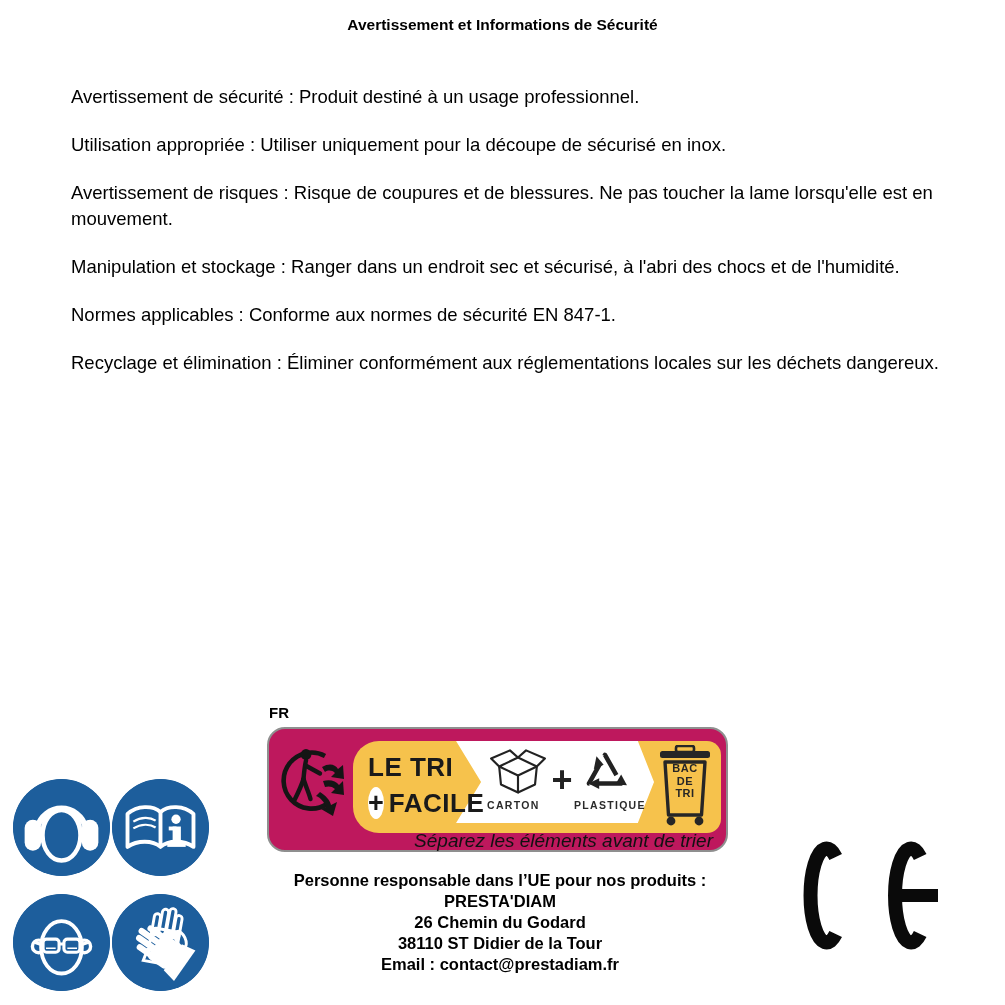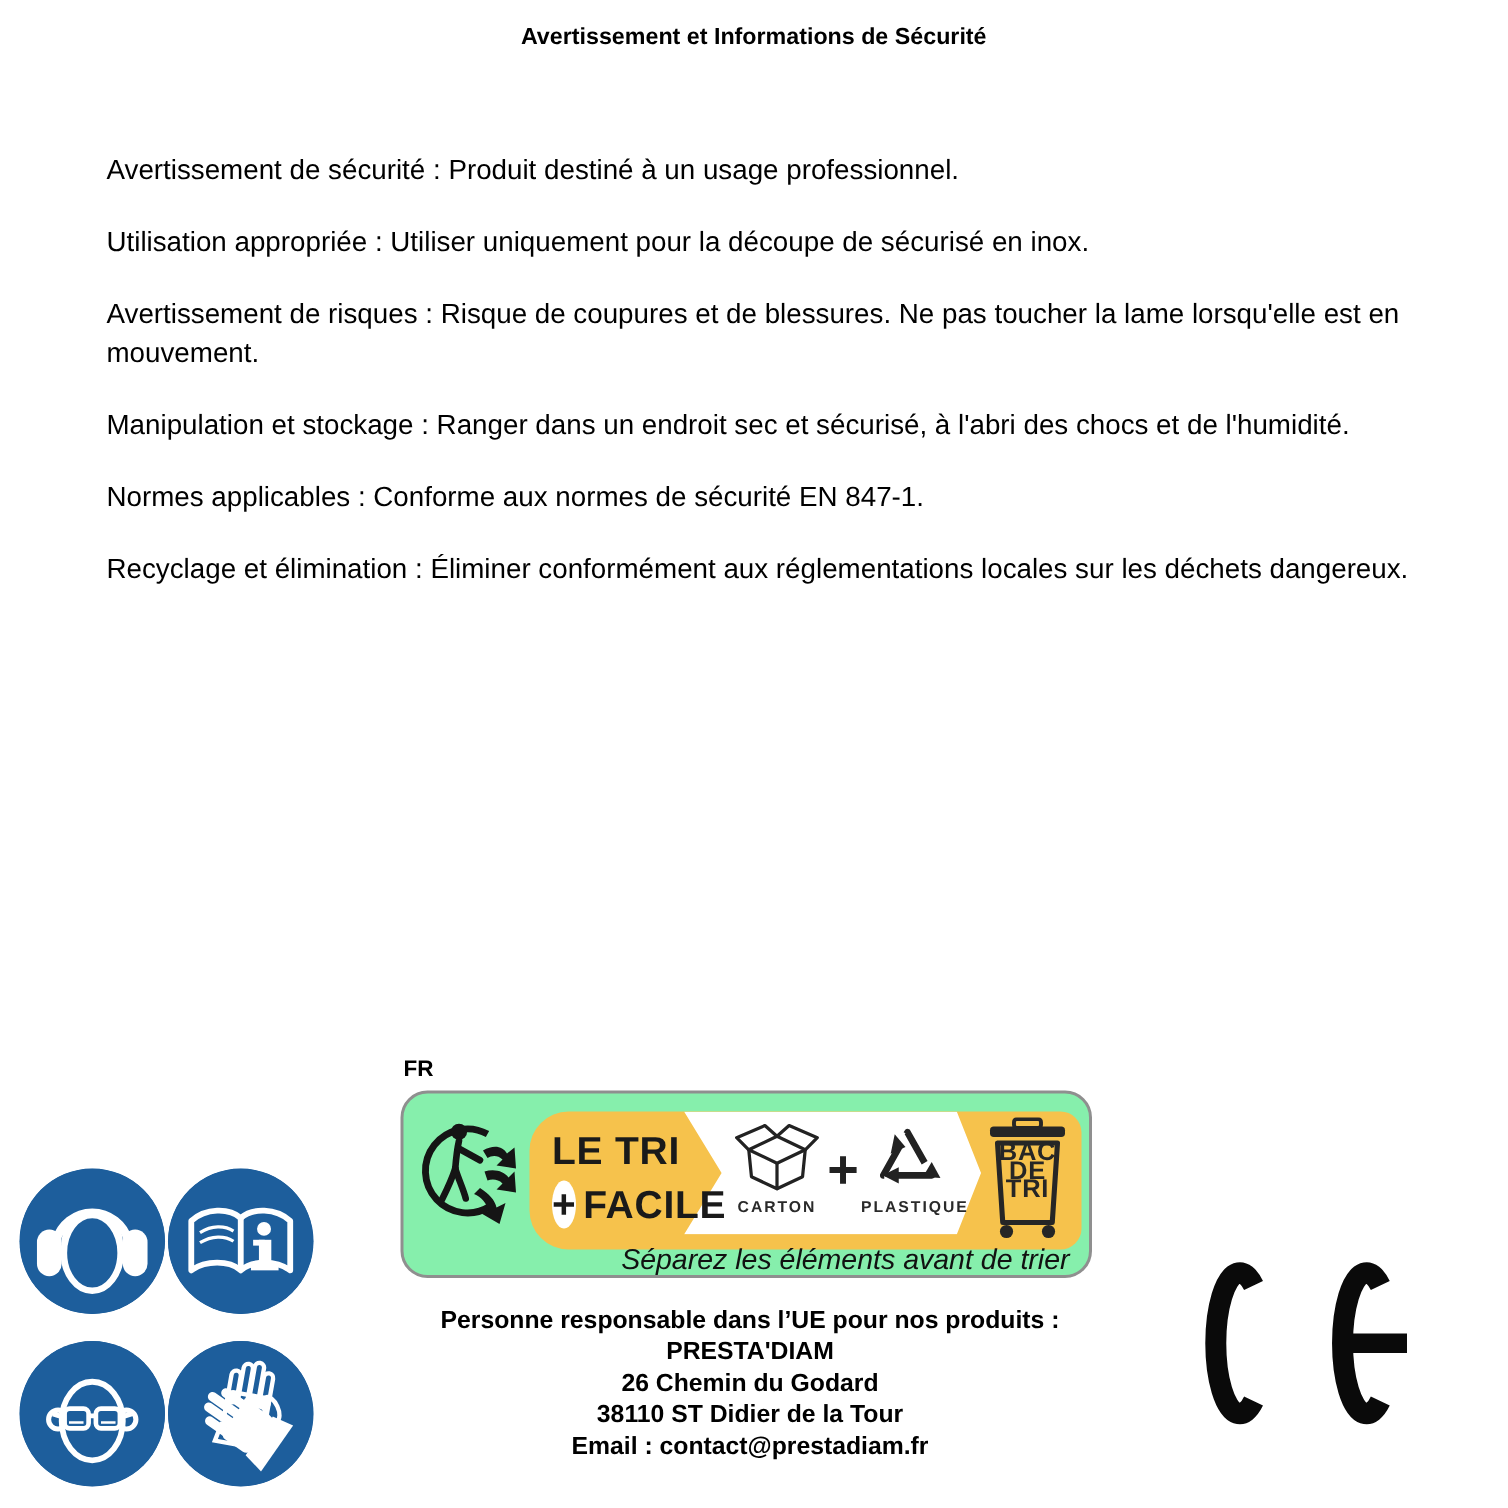--- a/index.html
+++ b/index.html
@@ -9,67 +9,67 @@
   }
   .page{position:absolute;inset:0;}
   .title{
     position:absolute;top:16px;left:0;width:100%;text-align:center;
     font-size:15.5px;font-weight:bold;margin:0;
   }
   .content{
     position:absolute;left:71px;top:84px;width:906px;
     font-size:18.5px;line-height:26px;
   }
-  .content p{margin:16px 0 22px 0;}
+  .content p{margin:0 0 22px 0;}
 
   
   .pictos{
     position:absolute;left:13px;top:779px;width:200px;
     display:grid;grid-template-columns:97px 97px;grid-column-gap:2px;grid-row-gap:18px;
   }
   .picto{width:97px;height:97px;border-radius:50%;background:#1d5e9c;overflow:hidden;}
   .picto svg{display:block;width:97px;height:97px;}
 
   
   .fr-tag{position:absolute;left:269px;top:704px;font-size:15px;font-weight:bold;}
   .label-box{
     position:absolute;left:267px;top:727px;width:461px;height:125px;
-    background:#86efac;border:2px solid #8f8f8f;border-radius:18px;box-sizing:border-box;
+    background:#be185d;border:2px solid #8f8f8f;border-radius:18px;box-sizing:border-box;
   }
   .triman{position:absolute;left:10px;top:8px;width:74px;height:88px;}
   .banner{
     position:absolute;left:84px;top:12px;width:368px;height:92px;
     background:#F6C24C;border-radius:26px 14px 14px 26px;
   }
   .band{
     position:absolute;left:0;top:0;width:368px;height:82px;background:#ffffff;
     clip-path:polygon(28% 0, 77.4% 0, 81.8% 50%, 77.4% 100%, 28% 100%, 34.8% 50%);
   }
   .tri-txt{position:absolute;left:15px;top:11px;width:96px;}
   .tri-l1{font-size:26px;font-weight:bold;letter-spacing:0.5px;color:#1a1a1a;}
   .tri-l2{display:flex;align-items:center;margin-top:4px;}
   .plus-circle{
     width:32px;height:32px;border-radius:50%;background:#fff;color:#1a1a1a;
     font-size:27px;font-weight:bold;line-height:32px;text-align:center;margin-right:5px;
   }
   .tri-l2 .word{font-size:26px;font-weight:bold;letter-spacing:0.5px;color:#1a1a1a;}
-  .mat{position:absolute;top:4px;width:62px;text-align:center;}
+  .mat{position:absolute;top:4px;width:62px;}
   .mat1{left:134px;}
   .mat2{left:221px;}
   .mat svg{display:block;margin:0 auto;}
   .mat-label{font-size:10.5px;font-weight:bold;letter-spacing:1.3px;color:#2a2a2a;margin-top:2px;}
   .plus-sep{
     position:absolute;left:194px;top:18px;width:30px;text-align:center;
     font-size:36px;font-weight:bold;color:#222;
   }
   .bin{position:absolute;left:303px;top:4px;width:58px;height:84px;}
   .bin svg{position:absolute;left:0;top:0;}
   .bin-text{
     position:absolute;left:5px;top:17px;width:48px;text-align:center;
-    font-size:17px;line-height:12.5px;font-weight:bold;color:#262626;letter-spacing:0.5px;
+    font-size:11px;line-height:12.5px;font-weight:bold;color:#262626;letter-spacing:0.5px;
   }
   .footnote{
     position:absolute;right:13px;top:101px;font-size:19px;font-style:italic;color:#111;
     white-space:nowrap;
     text-align:right;
   }
 
   
   .responsible{
     position:absolute;left:238px;top:870px;width:524px;text-align:center;

